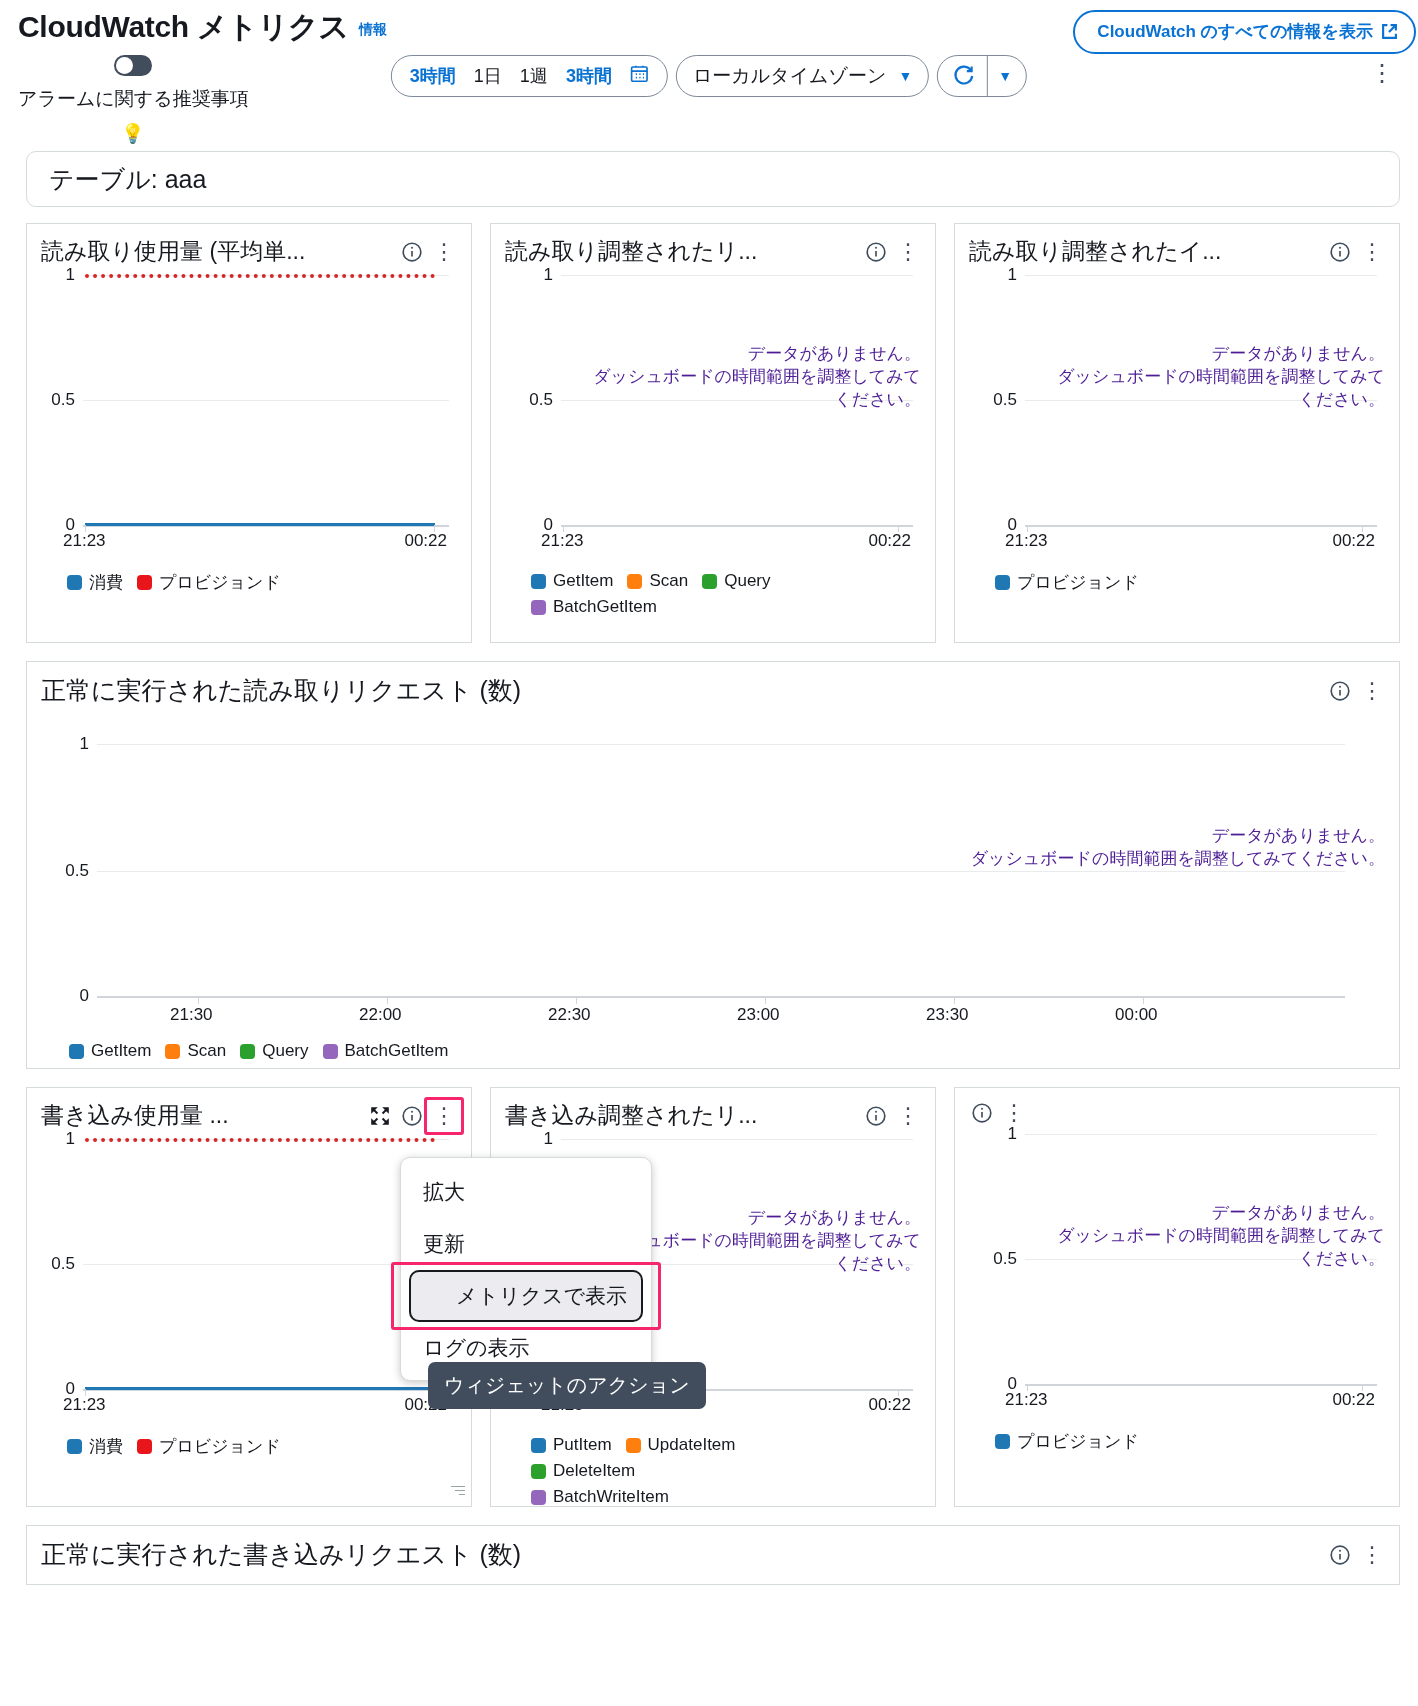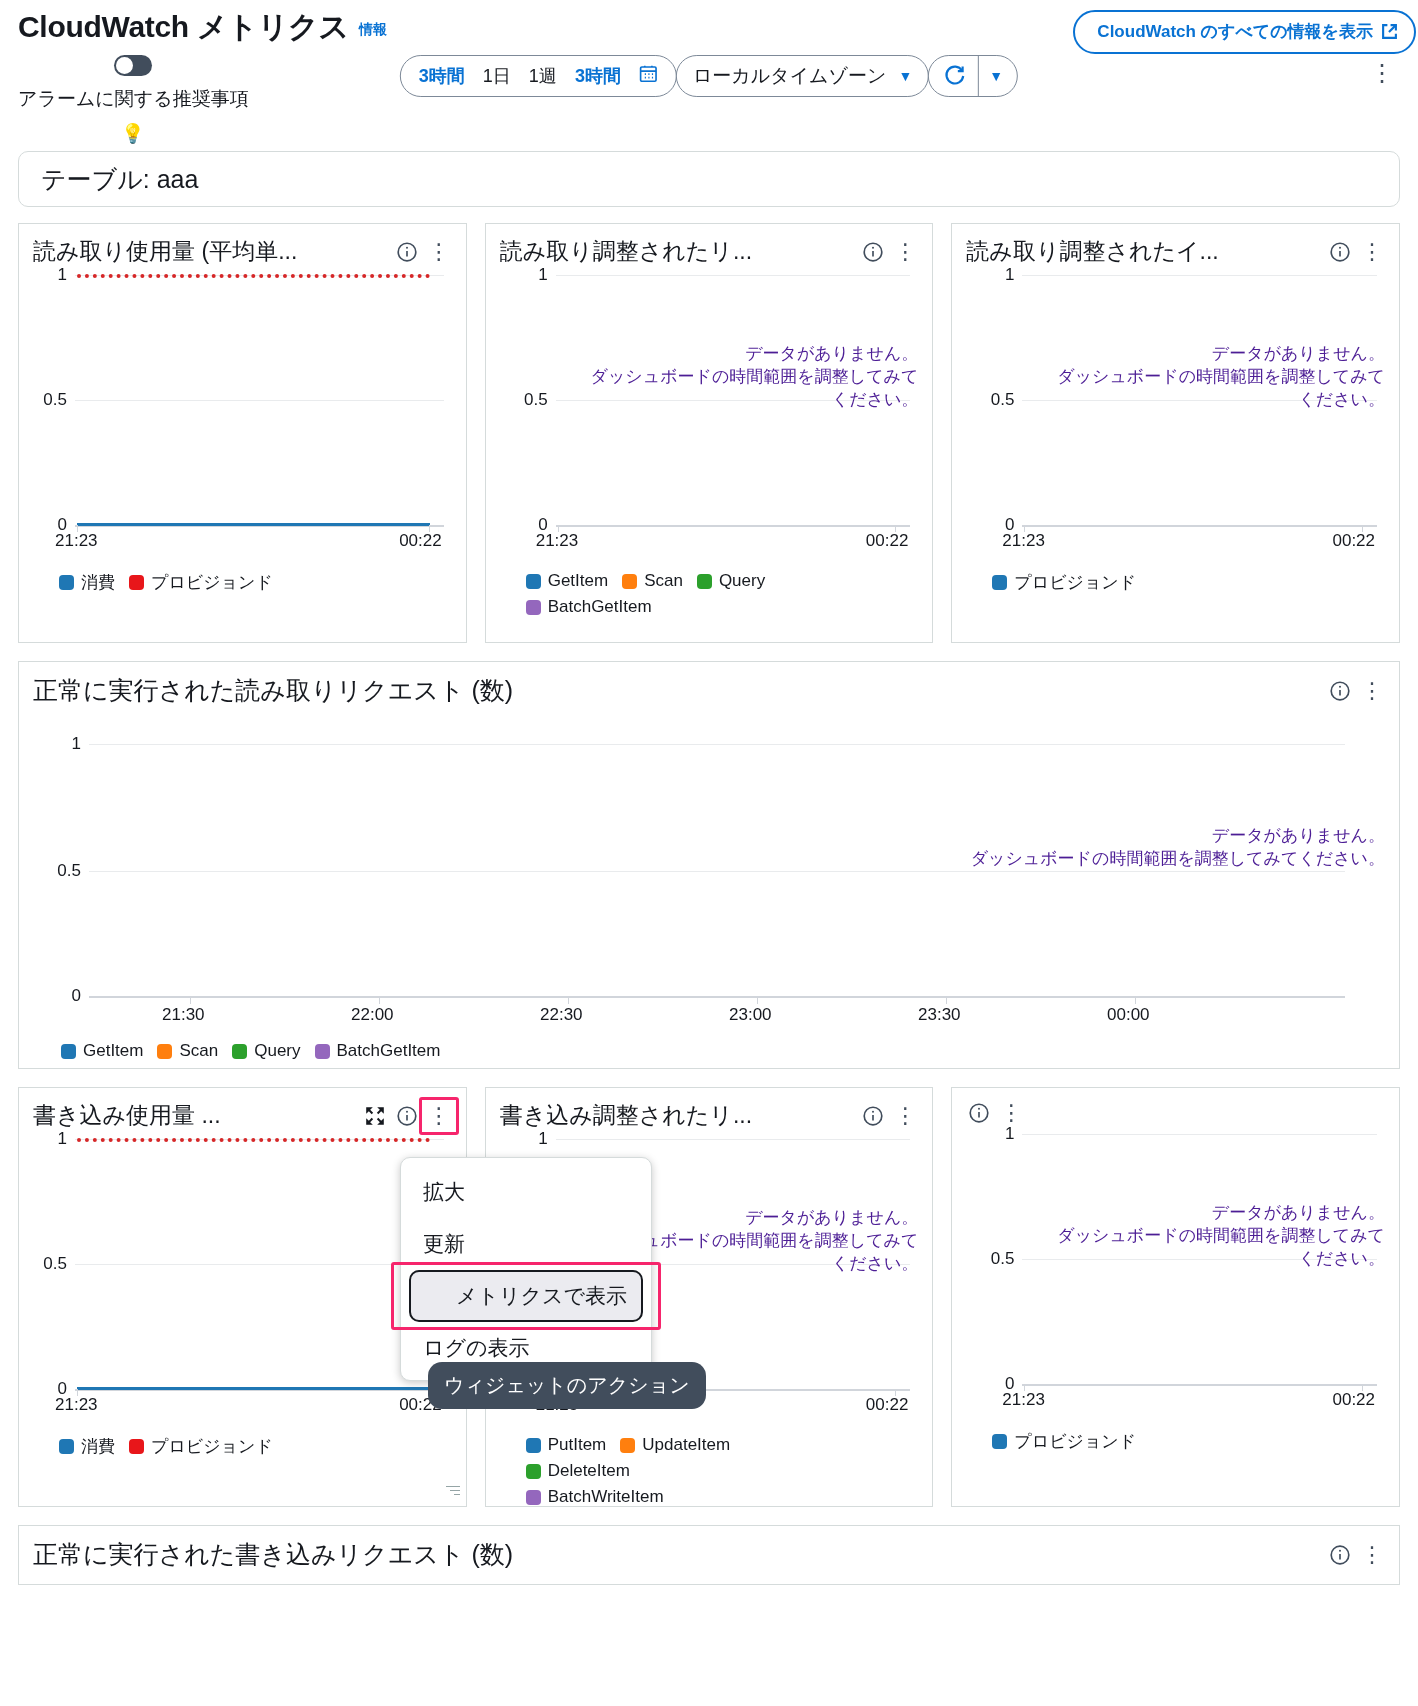--- a/index.html
+++ b/index.html
@@ -42,21 +42,21 @@
   }
   .toggle::after {
     content:""; position:absolute; left:2px; top:2px; width:17px; height:17px;
     border-radius:50%; background:#fff;
   }
   .toggle-label { font-size:19px; color:#16191f; }
   .bulb { color:#8b5cf6; font-size:19px; }
 
   .right-controls {
     position:absolute; left:50%; top:0; transform: translateX(-50%);
-    display:flex; align-items:center; gap:0px;
+    display:flex; align-items:center; gap:9px;
   }
   .seg-group {
     display:flex; align-items:center; border:1px solid #7d8998; border-radius:22px;
     height:42px; padding: 0 18px; gap:18px; background:#fff;
   }
   .seg-item { font-size:18px; color:#16191f; cursor:pointer; white-space:nowrap; }
   .seg-item.active { color:#0972d3; font-weight:700; }
   .cal-ico { color:#0972d3; font-size:18px; cursor:pointer; }
 
   .tz-group {
@@ -71,21 +71,21 @@
   }
   .refresh-btn { padding: 0 11px 0 14px; color:#0972d3; font-size:23px; cursor:pointer; display:flex; align-items:center;}
   .refresh-div { width:1px; height:100%; background:#7d8998; }
   .refresh-caret { padding: 0 14px 0 10px; color:#0972d3; font-size:14px; cursor:pointer; display:flex; align-items:center;}
   .kebab-top {
     position:absolute; right: 6px; top: 6px;
     font-size:24px; color:#414d5c; cursor:pointer; letter-spacing:0; line-height:1;
   }
 
   
-  .board { padding: 6px 18px 0 18px; }
+  .board { padding: 6px 18px 0 26px; }
   .table-bar {
     border:1px solid #d5dbdb; border-radius:10px;
     height:56px; display:flex; align-items:center; padding: 0 22px;
     font-size:25px; color:#16191f; margin-bottom: 16px;
   }
 
   .row { display:flex; gap:18px; margin-bottom: 18px; }
   .widget {
     border:1px solid #d5dbdb; border-radius:0; background:#fff; position:relative;
     padding: 12px 14px 10px 14px;
@@ -147,21 +147,21 @@
   .menu-item.disabled { color:#9ba7b6; cursor:default; }
   .menu-item.selected {
     background:#ebebf0; border:2px solid #16191f; border-radius:10px;
     margin: 0 8px; padding: 10px 14px;
   }
   .menu-sel-wrap { position:relative;text-align:right; }
   .menu-sel-wrap .hl-box { left:-10px; right:-10px; top:-8px; bottom:-8px; }
 
   .tooltip {
     position:absolute; background:#414d5c; color:#fff; font-size:20px;
-    padding: 10px 16px; border-radius:14px; white-space:nowrap; z-index:60;
+    padding: 10px 16px; border-radius:7px; white-space:nowrap; z-index:60;
   }
 </style>
 </head>
 <body>
 
 <div class="header">
   <div class="title-row">
     <div class="page-title">CloudWatch メトリクス</div>
     <div class="info-link">情報</div>
   </div>

